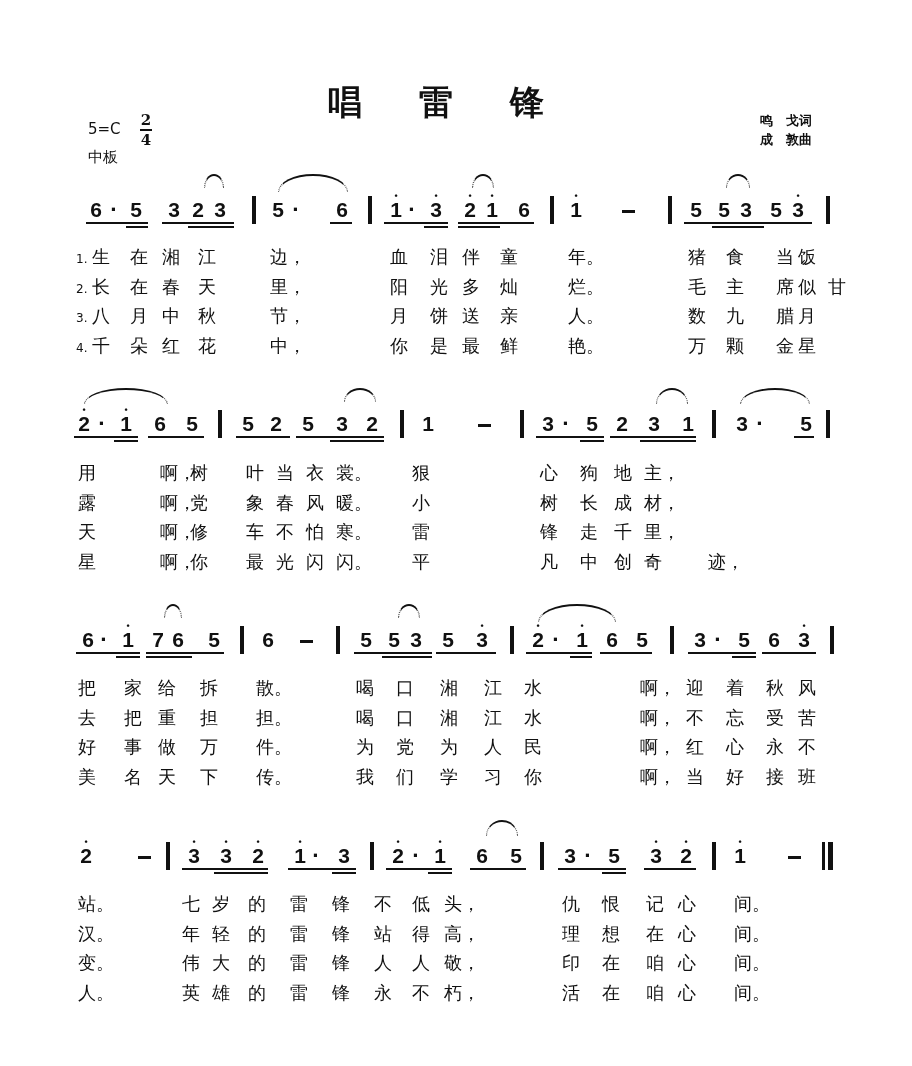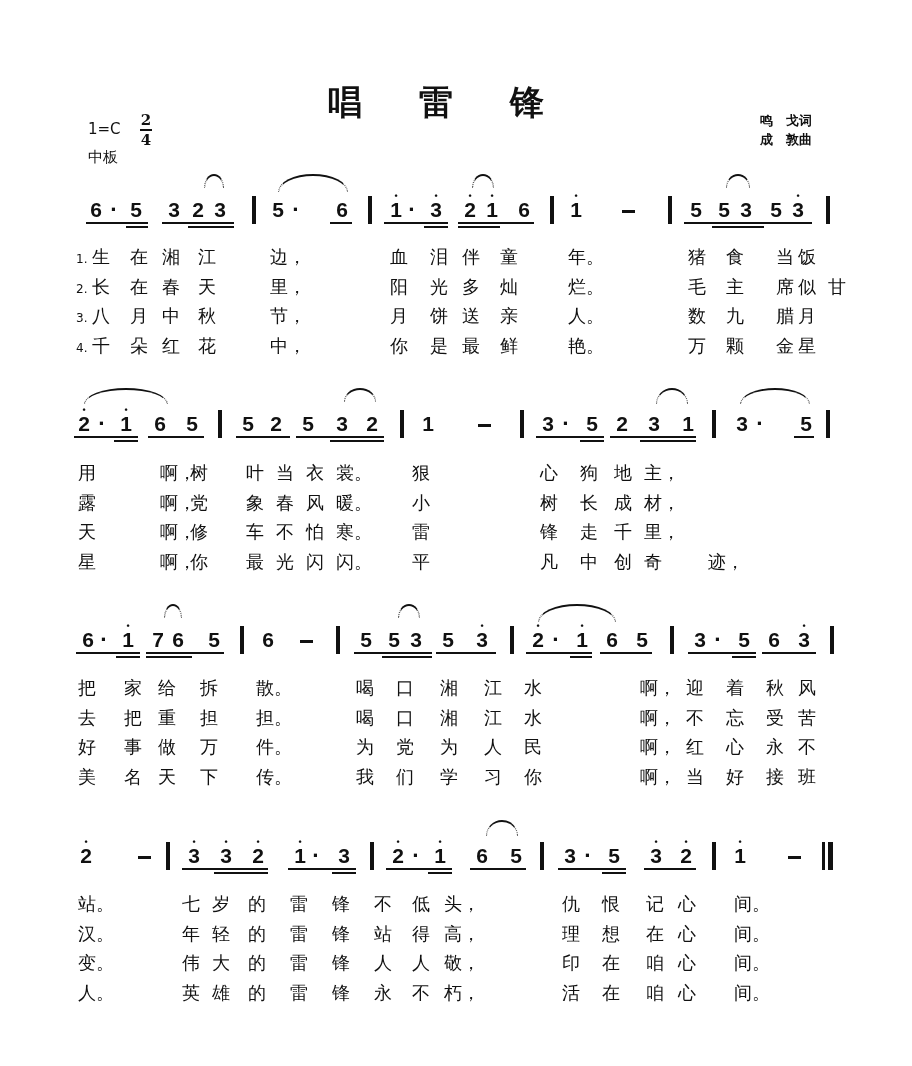--- a/index.html
+++ b/index.html
@@ -25,21 +25,21 @@
   .lyric-num { position:absolute; font-size:12px; line-height:22px; }
 </style>
 </head>
 <body>
 
 <div class="title">
   <span>唱</span>
   <span>雷</span>
   <span>锋</span>
 </div>
-<div class="key">1=C</div>
+<div class="key">5=C</div>
 <div class="timesig">
   <span>2</span>
   <span class="bar"></span>
   <span>4</span>
 </div>
 <div class="tempo">中板</div>
 <div class="credits">
   <div><span>鸣</span><span>戈词</span></div>
   <div><span>成</span><span>敦曲</span></div>
 </div>

